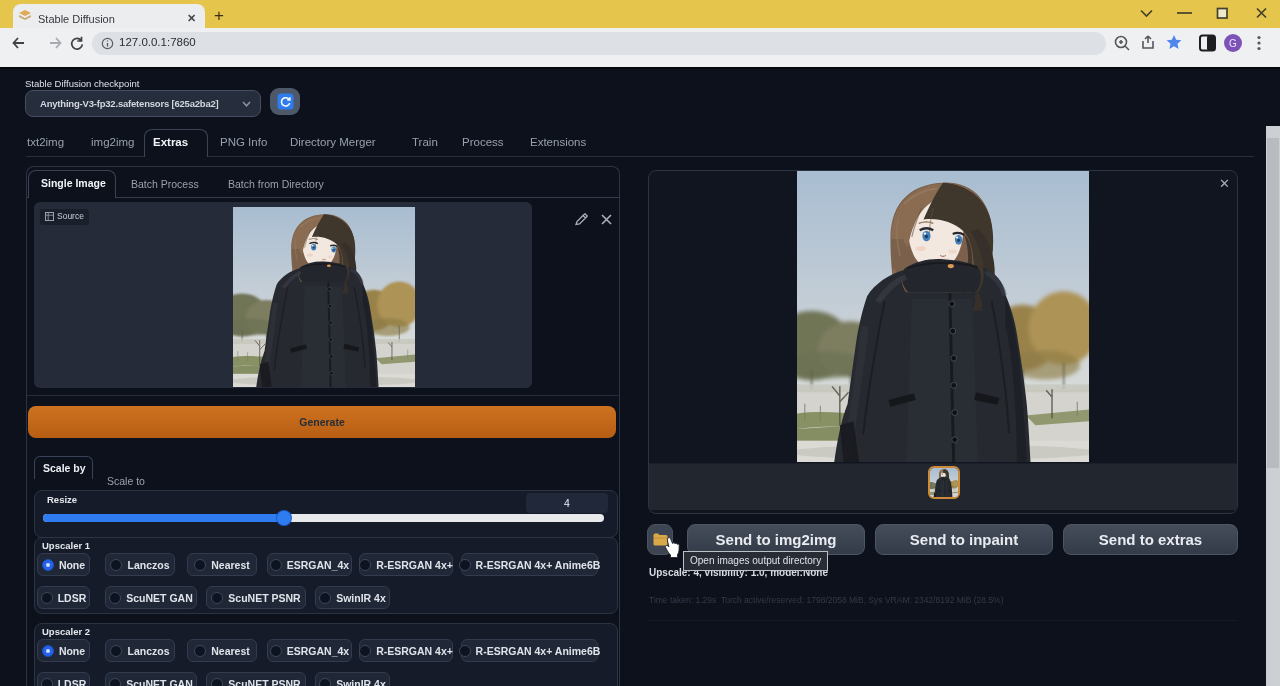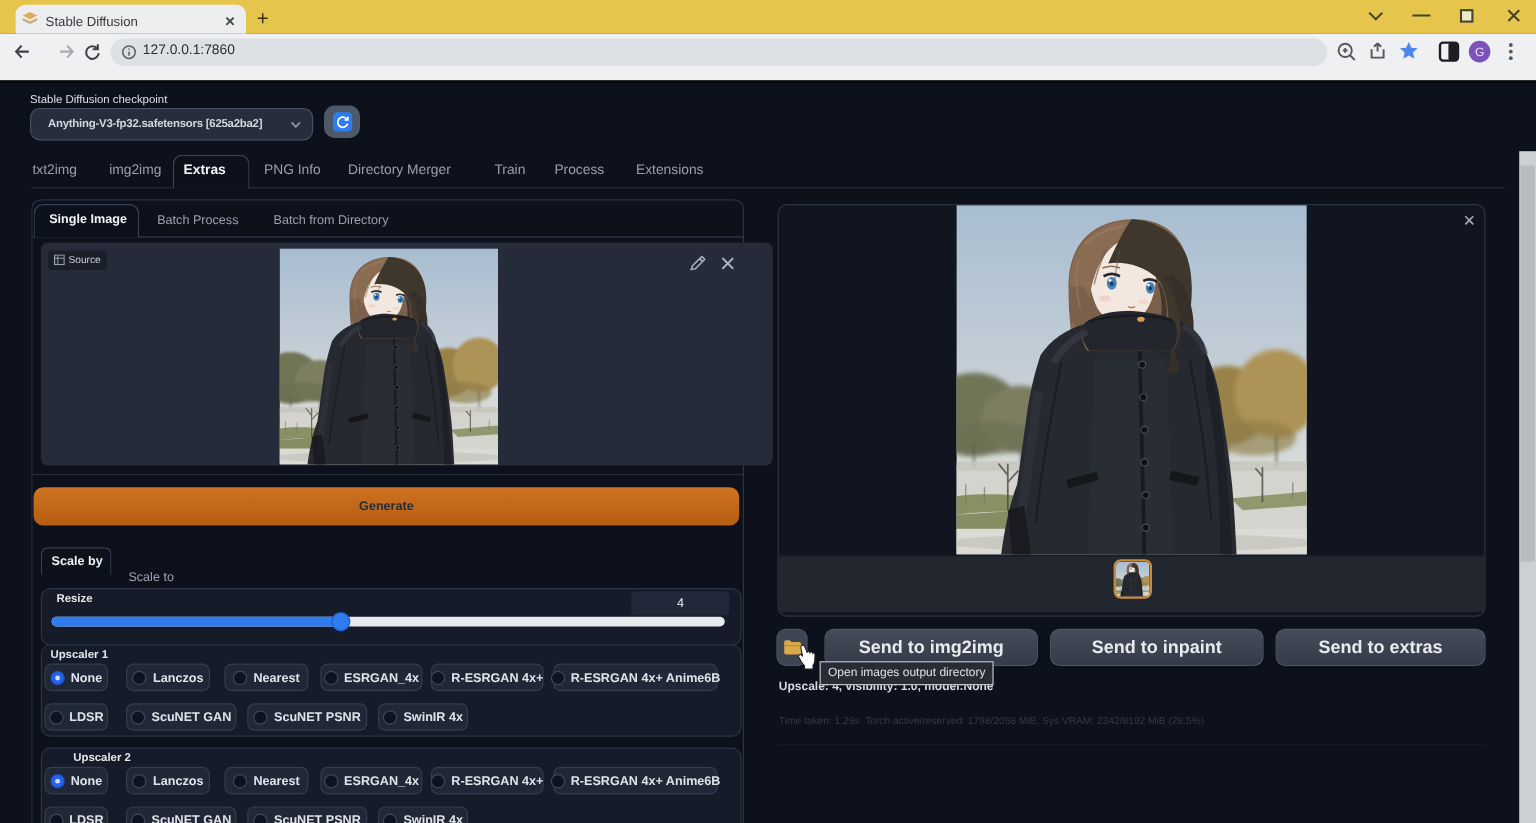--- a/index.html
+++ b/index.html
@@ -26,21 +26,21 @@
   #mtabline{left:26px;top:88px;width:1228px;height:1px;background:#262e3c;}
   
   #lpanel{left:26px;top:98px;width:594px;height:530px;border:1px solid #2b3443;border-bottom:none;border-radius:8px 8px 0 0;box-sizing:border-box;}
   #rpanel{left:648px;top:102px;width:590px;height:344px;border:1px solid #2b3443;border-radius:8px;box-sizing:border-box;background:#11151f;}
   
   #scroll{left:1266px;top:58px;width:14px;height:628px;background:#cccfd3;}
   #scrollthumb{left:1267px;top:70px;width:12px;height:330px;background:#b8bcc1;}
   
   .subtab-sel{border:1px solid #3a4354;border-bottom:none;border-radius:8px 8px 0 0;background:#0c111c;box-sizing:border-box;z-index:2;}
   .subtab-txt{font-size:10.5px;color:#99a1ae;white-space:nowrap;}
-  #srcarea{left:34px;top:134px;width:610px;height:186px;background:#252b39;border-radius:6px;}
+  #srcarea{left:34px;top:134px;width:498px;height:186px;background:#252b39;border-radius:6px;}
   #srcchip{left:6px;top:7px;height:14px;background:#191f2b;border-radius:3px;color:#c9ced6;font-size:8.5px;padding:2px 5px 0 17px;}
   #genbtn{left:28px;top:338px;width:588px;height:32px;border-radius:8px;background:linear-gradient(180deg,#cd7220,#b85e13);
           color:#252d3a;font-weight:bold;font-size:10.5px;text-align:center;line-height:32px;}
   .group{background:#151b28;border:1px solid #2b3443;border-radius:8px;box-sizing:border-box;}
   .glabel{font-size:9.5px;font-weight:bold;color:#e4e8ee;}
   .chip{position:absolute;height:23px;background:#202837;border:1px solid #323c4e;border-radius:6px;box-sizing:border-box;
         color:#e0e4ea;font-size:10.5px;font-weight:bold;display:flex;align-items:center;justify-content:center;gap:5px;white-space:nowrap;}
   .radio{width:12px;height:12px;border-radius:50%;background:#0d1320;border:1px solid #3e4858;box-sizing:border-box;flex:none;}
   .radio-sel{width:12px;height:12px;border-radius:50%;background:#2563eb;border:1px solid #1d4fc0;box-sizing:border-box;flex:none;position:relative;}
   .radio-sel:after{content:"";position:absolute;left:3px;top:3px;width:4px;height:4px;border-radius:50%;background:#cfe0ff;}
@@ -284,21 +284,21 @@
     <div class="abs chip" style="left:105px;top:485px;width:70px;"><span class="radio"></span>Lanczos</div>
     <div class="abs chip" style="left:187px;top:485px;width:70px;"><span class="radio"></span>Nearest</div>
     <div class="abs chip" style="left:267px;top:485px;width:85px;"><span class="radio"></span>ESRGAN_4x</div>
     <div class="abs chip" style="left:359px;top:485px;width:94px;"><span class="radio"></span>R-ESRGAN 4x+</div>
     <div class="abs chip" style="left:461px;top:485px;width:137px;"><span class="radio"></span>R-ESRGAN 4x+ Anime6B</div>
     <div class="abs chip" style="left:37px;top:518px;width:53px;"><span class="radio"></span>LDSR</div>
     <div class="abs chip" style="left:105px;top:518px;width:92px;"><span class="radio"></span>ScuNET GAN</div>
     <div class="abs chip" style="left:206px;top:518px;width:100px;"><span class="radio"></span>ScuNET PSNR</div>
     <div class="abs chip" style="left:315px;top:518px;width:75px;"><span class="radio"></span>SwinIR 4x</div>
     <div class="abs group" style="left:34px;top:555px;width:584px;height:80px;">
-      <div class="abs glabel" style="left:7px;top:2px;margin-left:19px;">Upscaler 2</div>
+      <div class="abs glabel" style="left:7px;top:2px;">Upscaler 2</div>
     </div>
     <div class="abs chip" style="left:37px;top:571px;width:53px;"><span class="radio-sel"></span>None</div>
     <div class="abs chip" style="left:105px;top:571px;width:70px;"><span class="radio"></span>Lanczos</div>
     <div class="abs chip" style="left:187px;top:571px;width:70px;"><span class="radio"></span>Nearest</div>
     <div class="abs chip" style="left:267px;top:571px;width:85px;"><span class="radio"></span>ESRGAN_4x</div>
     <div class="abs chip" style="left:359px;top:571px;width:94px;"><span class="radio"></span>R-ESRGAN 4x+</div>
     <div class="abs chip" style="left:461px;top:571px;width:137px;"><span class="radio"></span>R-ESRGAN 4x+ Anime6B</div>
     <div class="abs chip" style="left:37px;top:604px;width:53px;"><span class="radio"></span>LDSR</div>
     <div class="abs chip" style="left:105px;top:604px;width:92px;"><span class="radio"></span>ScuNET GAN</div>
     <div class="abs chip" style="left:206px;top:604px;width:100px;"><span class="radio"></span>ScuNET PSNR</div>

